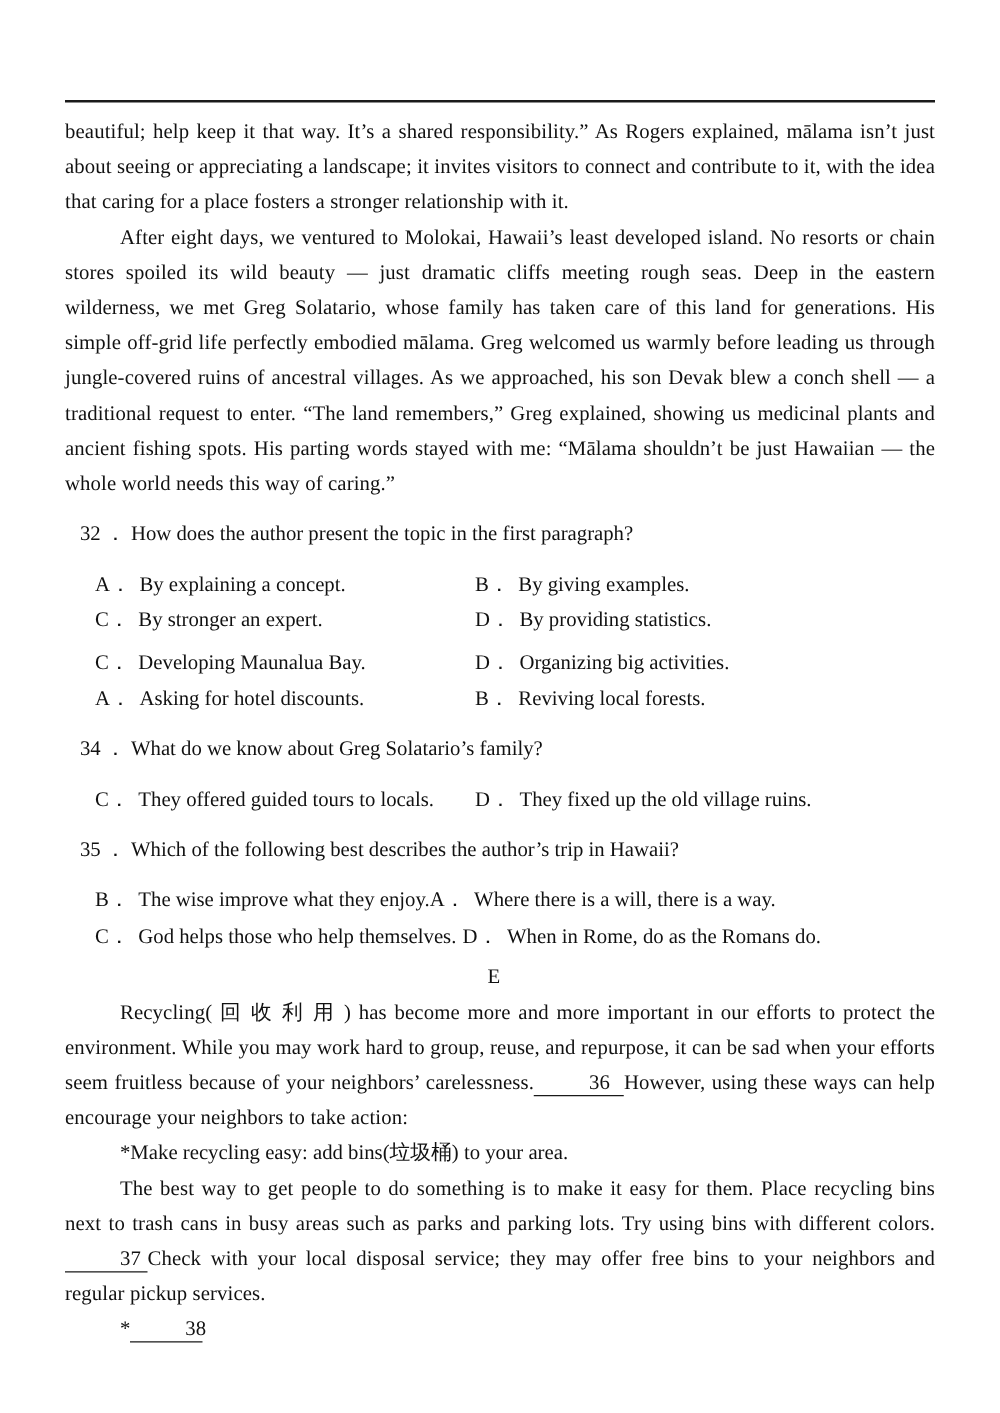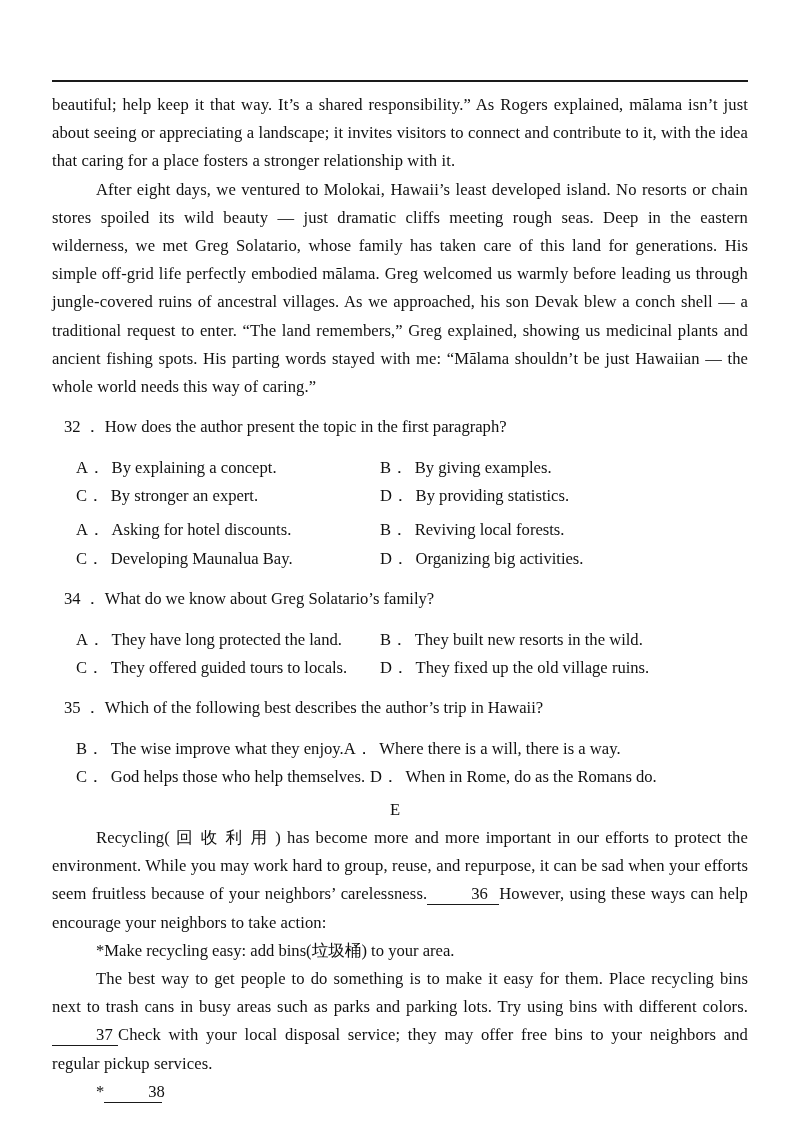--- a/index.html
+++ b/index.html
@@ -130,35 +130,31 @@
         <span class="opt"><span class="opt-letter">B</span><span>．</span><span class="opt-gap"></span><span>By giving examples.</span></span>
       </div>
       <div class="opt-row">
         <span class="opt opt-c"><span class="opt-letter">C</span><span>．</span><span class="opt-gap"></span><span>By stronger an expert.</span></span>
         <span class="opt"><span class="opt-letter">D</span><span>．</span><span class="opt-gap"></span><span>By providing statistics.</span></span>
       </div>
     </div>
 
     <div class="question">
       <div class="opt-row">
+        <span class="opt opt-c"><span class="opt-letter">C</span><span>．</span><span class="opt-gap"></span><span>Developing Maunalua Bay.</span></span>
+        <span class="opt"><span class="opt-letter">D</span><span>．</span><span class="opt-gap"></span><span>Organizing big activities.</span></span>
+      </div>
+      <div class="opt-row">
         <span class="opt opt-a"><span class="opt-letter">A</span><span>．</span><span class="opt-gap"></span><span>Asking for hotel discounts.</span></span>
         <span class="opt"><span class="opt-letter">B</span><span>．</span><span class="opt-gap"></span><span>Reviving local forests.</span></span>
-      </div>
-      <div class="opt-row">
-        <span class="opt opt-c"><span class="opt-letter">C</span><span>．</span><span class="opt-gap"></span><span>Developing Maunalua Bay.</span></span>
-        <span class="opt"><span class="opt-letter">D</span><span>．</span><span class="opt-gap"></span><span>Organizing big activities.</span></span>
       </div>
     </div>
 
     <div class="question">
       <p class="q-stem"><span class="q-num">34</span><span class="q-sep">．</span>&nbsp;<span>What do we know about Greg Solatario’s family?</span></p>
-      <div class="opt-row">
-        <span class="opt opt-a"><span class="opt-letter">A</span><span>．</span><span class="opt-gap"></span><span>They have long protected the land.</span></span>
-        <span class="opt"><span class="opt-letter">B</span><span>．</span><span class="opt-gap"></span><span>They built new resorts in the wild.</span></span>
-      </div>
       <div class="opt-row">
         <span class="opt opt-c"><span class="opt-letter">C</span><span>．</span><span class="opt-gap"></span><span>They offered guided tours to locals.</span></span>
         <span class="opt"><span class="opt-letter">D</span><span>．</span><span class="opt-gap"></span><span>They fixed up the old village ruins.</span></span>
       </div>
     </div>
 
     <div class="question">
       <p class="q-stem"><span class="q-num">35</span><span class="q-sep">．</span>&nbsp;<span>Which of the following best describes the author’s trip in Hawaii?</span></p>
       <div class="opt-row">
         <span class="opt"><span class="opt-letter">B</span><span>．</span><span class="opt-gap"></span><span>The wise improve what they enjoy.</span></span>

